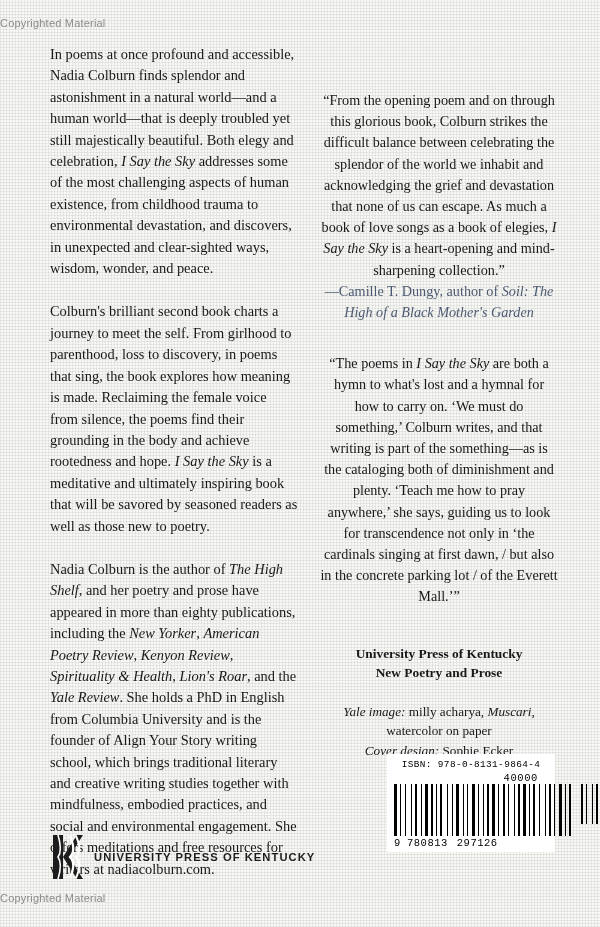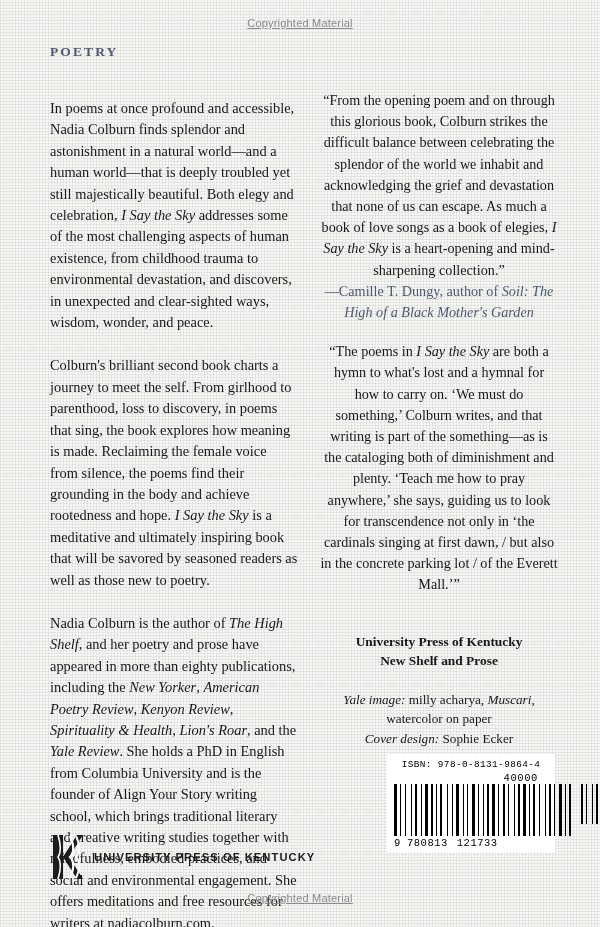--- a/index.html
+++ b/index.html
@@ -20,26 +20,24 @@
     background-color: #f7f7f5;
     background-image:
       repeating-linear-gradient(0deg,   rgba(175,175,168,0.22) 0px, rgba(175,175,168,0.22) 1px, rgba(255,255,255,0) 1px, rgba(255,255,255,0) 3px),
       repeating-linear-gradient(90deg,  rgba(175,175,168,0.22) 0px, rgba(175,175,168,0.22) 1px, rgba(255,255,255,0) 1px, rgba(255,255,255,0) 3px),
       repeating-linear-gradient(0deg,   rgba(255,255,255,0.55) 0px, rgba(255,255,255,0.55) 1px, rgba(255,255,255,0) 1px, rgba(255,255,255,0) 7px);
   }
 
   .copyright-strip {
     position: absolute;
     left: 0; right: 0;
-    text-align: center;
     font-family: "Liberation Sans", sans-serif;
     font-size: 11px;
     color: #8b8b8b;
     letter-spacing: .2px;
-    text-decoration: underline;
   }
   .copyright-top { top: 17px; }
   .copyright-bottom { top: 892px; }
 
   
   .col-left {
     position: absolute;
     left: 50px;
     top: 44px;
     width: 248px;
@@ -73,21 +71,21 @@
 
   i, .it { font-style: italic; }
   b, .bd { font-weight: normal; }
 
   
   .blurb {
     text-align: center;
     font-size: 14.2px;
     line-height: 21.2px;
     color: #18181a;
-    margin-bottom: 18px;
+    margin-bottom: 30px;
   }
   .attrib {
     color: #4c5a72;
     display: block;
   }
   .blurb-2 { margin-bottom: 36px; }
 
   
   .pub-block {
     text-align: center;
@@ -171,21 +169,20 @@
 </style>
 </head>
 <body>
 
 <div id="cover">
 
   <div class="copyright-strip copyright-top">Copyrighted Material</div>
 
   <div class="col-left">
 
-    <div class="poetry-label">POETRY</div>
 
     <p class="body-p">
       <span>In poems at once profound and accessible, Nadia Colburn finds splendor and astonishment in a natural world—and a human world—that is deeply troubled yet still majestically beautiful. Both elegy and celebration, </span><i>I Say the Sky</i><span> addresses some of the most challenging aspects of human existence, from childhood trauma to environmental devastation, and discovers, in unexpected and clear-sighted ways, wisdom, wonder, and peace.</span>
     </p>
 
     <p class="body-p">
       <span>Colburn's brilliant second book charts a journey to meet the self. From girlhood to parenthood, loss to discovery, in poems that sing, the book explores how meaning is made. Reclaiming the female voice from silence, the poems find their grounding in the body and achieve rootedness and hope. </span><i>I Say the Sky</i><span> is a meditative and ultimately inspiring book that will be savored by seasoned readers as well as those new to poetry.</span>
     </p>
 
     <p class="body-p bio-p">
@@ -199,21 +196,21 @@
       <span>“From the opening poem and on through this glorious book, Colburn strikes the difficult balance between celebrating the splendor of the world we inhabit and acknowledging the grief and devastation that none of us can escape. As much a book of love songs as a book of elegies, </span><i>I Say the Sky</i><span> is a heart-opening and mind-sharpening collection.”</span>
       <span class="attrib"><span>—Camille T. Dungy, author of </span><i>Soil: The High of a Black Mother's Garden</i></span>
     </div>
 
     <div class="blurb blurb-2">
       <span>“The poems in </span><i>I Say the Sky</i><span> are both a hymn to what's lost and a hymnal for how to carry on. ‘We must do something,’ Colburn writes, and that writing is part of the something—as is the cataloging both of diminishment and plenty. ‘Teach me how to pray anywhere,’ she says, guiding us to look for transcendence not only in ‘the cardinals singing at first dawn, / but also in the concrete parking lot / of the Everett Mall.’”</span>
     </div>
 
     <div class="pub-block">
       <div class="pub-name">University Press of Kentucky</div>
-      <div class="pub-name">New Shelf and Prose</div>
+      <div class="pub-name">New Poetry and Prose</div>
     </div>
 
     <div class="credits-block">
       <div><i>Yale image:</i><span> milly acharya, </span><i>Muscari</i><span>,</span></div>
       <div>watercolor on paper</div>
       <div><i>Cover design:</i><span> Sophie Ecker</span></div>
     </div>
   </div>
 
   <div class="logo-row">
@@ -312,18 +309,18 @@
             <div class="bar" style="width: 1px; height: 40px; background: rgb(0, 0, 0);"></div>
             <div class="bar" style="width: 1px; height: 40px; background: transparent;"></div>
             <div class="bar" style="width: 2px; height: 40px; background: rgb(0, 0, 0);"></div>
             <div class="bar" style="width: 1px; height: 40px; background: transparent;"></div>
           </div>
       </div>
     </div>
     <div class="ean-line">
       <span class="ean-a">9</span>
       <span class="ean-b">780813</span>
-      <span class="ean-c">121733</span>
+      <span class="ean-c">297126</span>
     </div>
   </div>
 
   <div class="copyright-strip copyright-bottom">Copyrighted Material</div>
 </div>
 
 </body></html>

